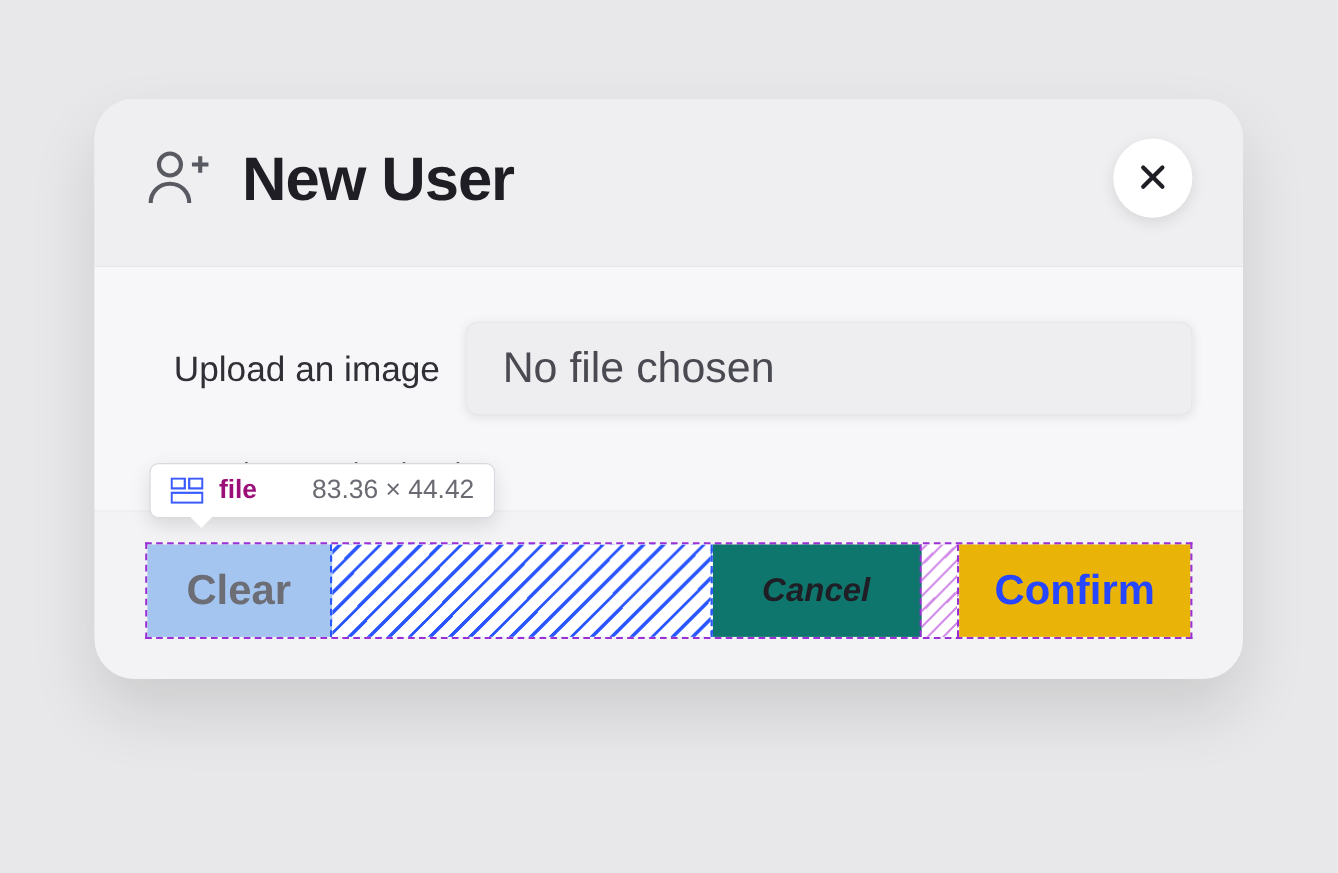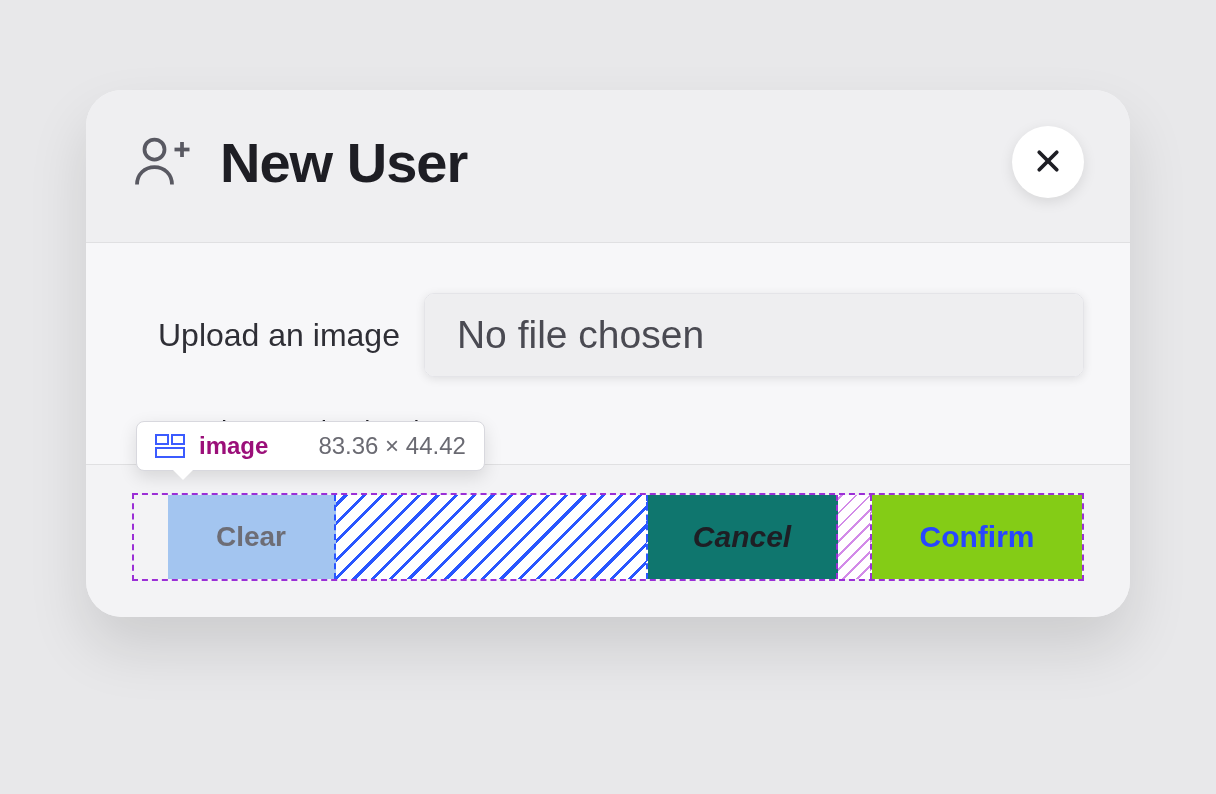--- a/index.html
+++ b/index.html
@@ -121,27 +121,26 @@
     width: 100%;
     height: 88px;
     border: 2px dashed #9b2fd6;
     position: relative;
   }
   .menu-clear {
     width: 168px;
     display: flex;
     align-items: center;
     justify-content: center;
-    font-size: 28px;
+    font-size: 38px;
     font-weight: 800;
     color: #6d6d75;
     background: #a3c5f0;
     border-right: 2px dashed #2956ff;
     position: relative;
-    margin-left: 34px;
   }
   .menu-spacer {
     flex: 1;
     position: relative;
     border-right: 2px dashed #2956ff;
     background-image: repeating-linear-gradient(
       -45deg,
       transparent 0 10px,
       #2956ff 10px 13px
     );
@@ -167,24 +166,24 @@
       transparent 0 8px,
       #d28be8 8px 10px
     );
     background-color: #ffffff;
   }
   .menu-confirm {
     width: 210px;
     display: flex;
     align-items: center;
     justify-content: center;
-    font-size: 30px;
+    font-size: 38px;
     font-weight: 800;
     color: #2746ff;
-    background: #84cc16;
+    background: #eab308;
   }
 
   .inspector-tooltip {
     position: absolute;
     top: -44px;
     left: 50px;
     background: #ffffff;
     border: 1px solid #d8d8de;
     border-radius: 8px;
     padding: 10px 18px;
@@ -248,21 +247,21 @@
   <div class="dialog-footer">
 
     <div class="inspector-tooltip">
       <span class="tt-icon">
         <svg viewBox="0 0 30 24" fill="none" stroke="currentColor" stroke-width="2">
           <rect x="1" y="1" width="12" height="9"></rect>
           <rect x="17" y="1" width="12" height="9"></rect>
           <rect x="1" y="14" width="28" height="9"></rect>
         </svg>
       </span>
-      <span class="tt-tag">image</span>
+      <span class="tt-tag">file</span>
       <span class="tt-dims">83.36 × 44.42</span>
     </div>
 
     <div class="menu-outline">
       <div class="menu-clear">Clear</div>
       <div class="menu-spacer"></div>
       <div class="menu-cancel">Cancel</div>
       <div class="menu-gap"></div>
       <div class="menu-confirm">Confirm</div>
     </div>

